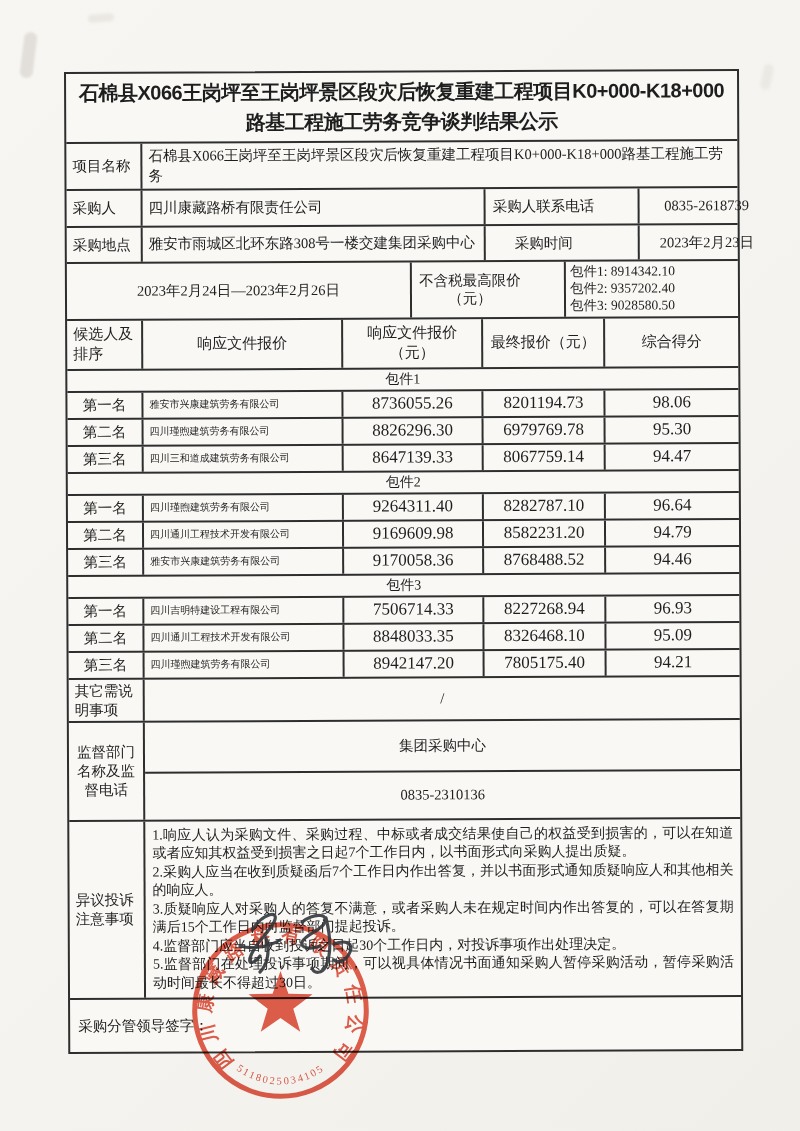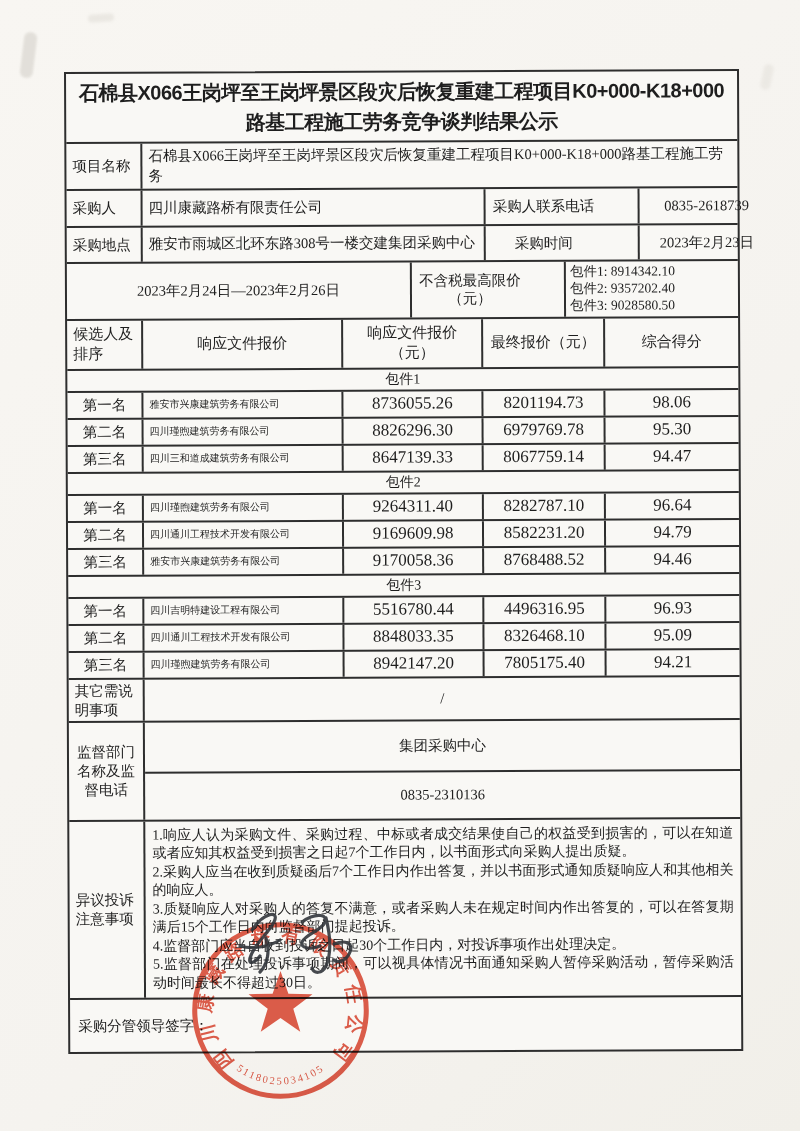--- a/index.html
+++ b/index.html
@@ -222,22 +222,22 @@
       <div class="cell w-final d-num">8768488.52</div>
       <div class="cell w-score d-num">94.46</div>
     </div>
 
     <div class="trow r-secbar">
       <div class="cell secbar">包件3</div>
     </div>
     <div class="trow r-data">
       <div class="cell w-label d-rank">第一名</div>
       <div class="cell w-name d-name">四川吉明特建设工程有限公司</div>
-      <div class="cell w-bid d-num">5516780.44</div>
-      <div class="cell w-final d-num">4496316.95</div>
+      <div class="cell w-bid d-num">7506714.33</div>
+      <div class="cell w-final d-num">8227268.94</div>
       <div class="cell w-score d-num">96.93</div>
     </div>
     <div class="trow r-data">
       <div class="cell w-label d-rank">第二名</div>
       <div class="cell w-name d-name">四川通川工程技术开发有限公司</div>
       <div class="cell w-bid d-num">8848033.35</div>
       <div class="cell w-final d-num">8326468.10</div>
       <div class="cell w-score d-num">95.09</div>
     </div>
     <div class="trow r-data">

